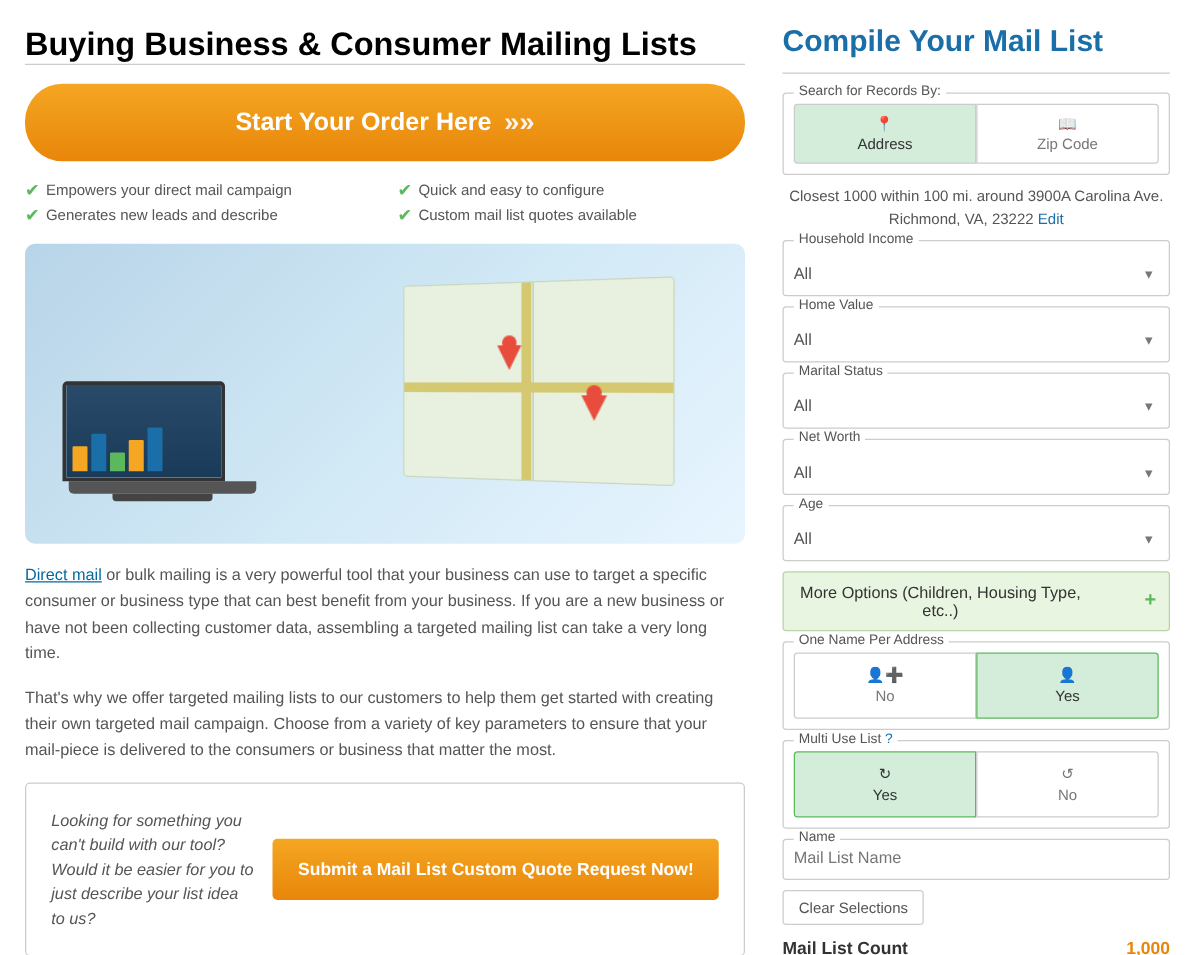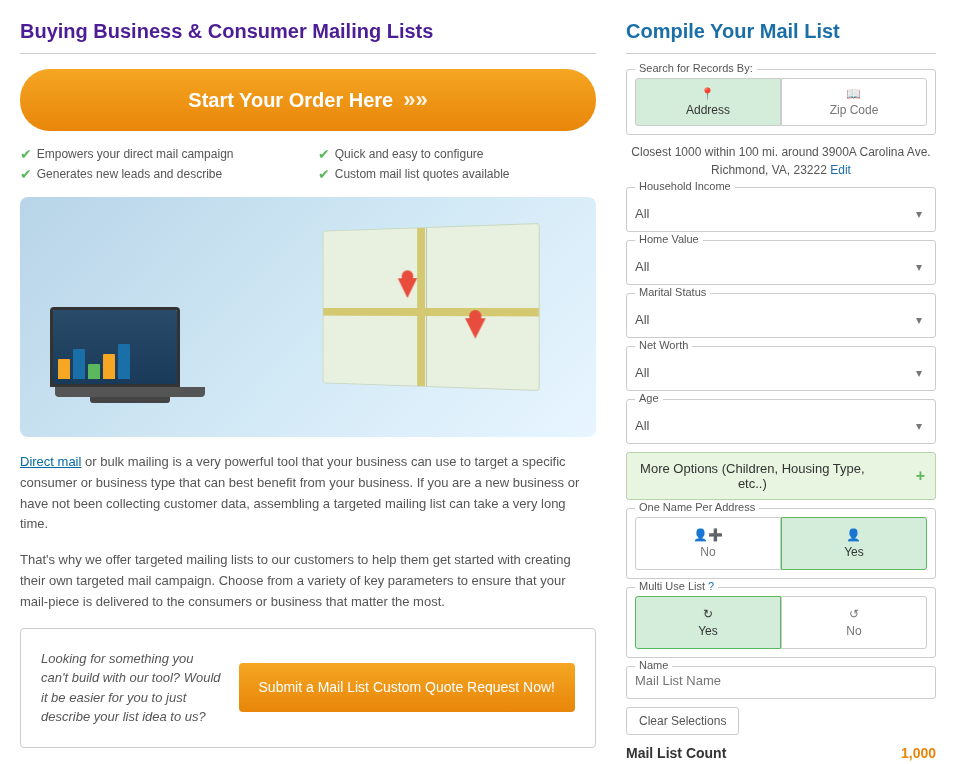--- a/index.html
+++ b/index.html
@@ -1,21 +1,21 @@
 <!DOCTYPE html>
 <html><head>
   <meta charset="utf-8">
   <style>
     * { box-sizing: border-box; margin: 0; padding: 0; }
     body { font-family: Arial, sans-serif; font-size: 13px; color: #333; background: #fff; }
     .page { display: flex; gap: 0; padding: 20px; max-width: 956px; }
 
     
     .left-col { flex: 1; padding-right: 30px; }
-    .left-col h1 { font-size: 20px; color: #4c1d95; font-weight: bold; margin-bottom: 10px; }
+    .left-col h1 { font-size: 26px; color: #000000; font-weight: bold; }
     .divider { border: none; border-top: 1px solid #ccc; margin-bottom: 15px; }
 
     .start-btn-wrap { margin-bottom: 15px; }
     .start-btn {
       display: flex; align-items: center; justify-content: center;
       background: linear-gradient(to bottom, #f5a623, #e8860a);
       color: #fff; font-size: 20px; font-weight: bold;
       border-radius: 30px; padding: 18px 30px;
       cursor: pointer; border: none; width: 100%;
       gap: 10px;
@@ -105,29 +105,29 @@
     .text-body a { color: #0369a1; text-decoration: underline; }
 
     .cta-box {
       border: 1px solid #ccc; border-radius: 4px;
       padding: 20px; display: flex; gap: 15px; align-items: center;
       background: #fff;
     }
     .cta-text { font-style: italic; color: #555; font-size: 13px; flex: 1; line-height: 1.5; }
     .cta-btn {
       background: linear-gradient(to bottom, #f5a623, #e8860a);
-      color: #fff; font-size: 14px; font-weight: normal;
+      color: #fff; font-size: 14px; font-weight: bold;
       border-radius: 4px; padding: 15px 20px;
       border: none; cursor: pointer; text-align: center;
       min-width: 160px; line-height: 1.4;
     }
 
     
     .right-col { width: 310px; flex-shrink: 0; }
-    .right-col h2 { font-size: 20px; color: #1a6fa8; font-weight: bold; margin-bottom: 10px; }
+    .right-col h2 { font-size: 24px; color: #1a6fa8; font-weight: bold; margin-bottom: 10px; }
 
     .fieldset {
       border: 1px solid #ccc; border-radius: 3px;
       padding: 8px; margin-bottom: 8px; position: relative;
     }
     .fieldset-legend {
       position: absolute; top: -8px; left: 8px;
       background: #fff; padding: 0 4px;
       font-size: 11px; color: #555;
     }

